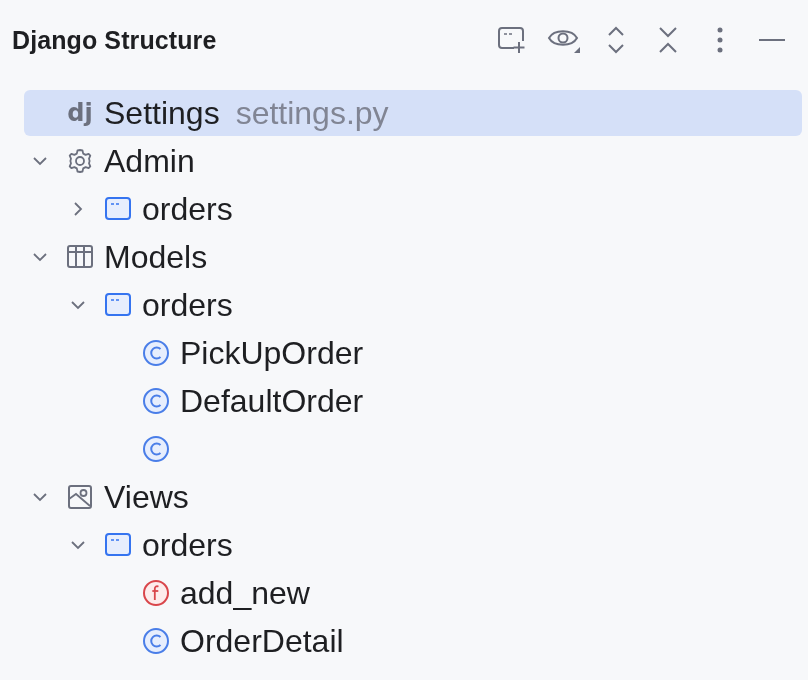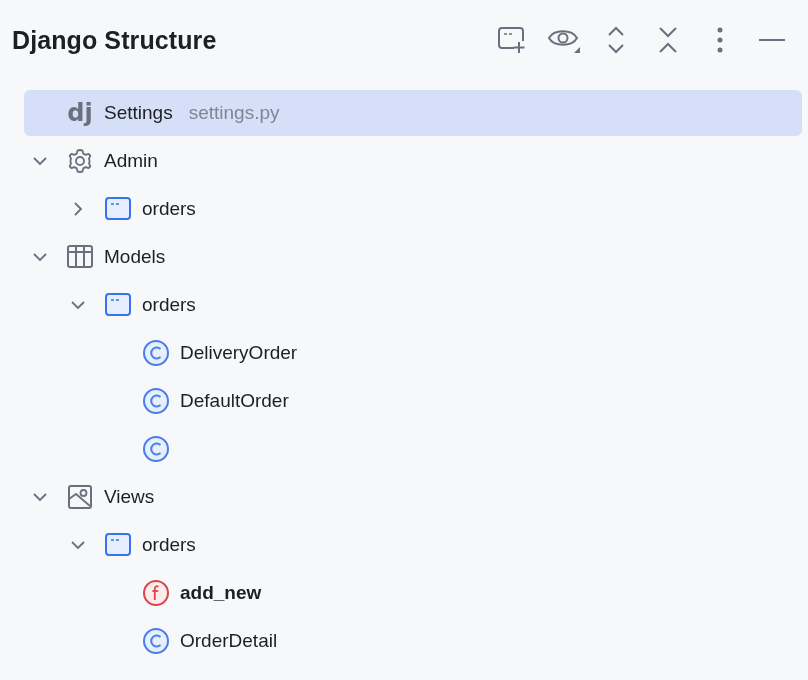--- a/index.html
+++ b/index.html
@@ -10,21 +10,21 @@
   }
   .header { position:absolute; left:0; top:0; width:714px; height:84px; }
   .title { position:absolute; left:12px; top:26px; font-size:25px; font-weight:bold; color:#1e1f22; letter-spacing:0.1px; }
   .tb { position:absolute; top:22px; width:36px; height:36px; display:flex; align-items:center; justify-content:center; cursor:pointer; }
   .tb svg { display:block; }
   .tree { position:absolute; left:0; top:90px; width:808px; }
   .row { position:absolute; left:24px; width:778px; height:46px; display:flex; align-items:center; }
   .row.selected { background:#d5e0f8; border-radius:6px; }
   .chev { position:absolute; width:20px; height:20px; display:flex; align-items:center; justify-content:center; }
   .icon { position:absolute; width:28px; height:28px; display:flex; align-items:center; justify-content:center; }
-  .label { position:absolute; font-size:19px; color:#1e1f22; white-space:nowrap; }
+  .label { position:absolute; font-size:32px; color:#1e1f22; white-space:nowrap; }
   .sub { color:#818594; margin-left:16px; }
   .dj { font-weight:bold; color:#6c707e; font-size:24px; font-family:"DejaVu Sans",sans-serif; }
 </style>
 </head>
 <body>
 
 <div class="header">
   <div class="title">Django Structure</div>
 
   <div class="tb" style="left:494px;">
@@ -150,21 +150,21 @@
     <div class="label" style="left:118px;">orders</div>
   </div>
 
   <div class="row" style="top:240px;">
     <div class="icon" style="left:118px;">
       <svg width="28" height="28" viewBox="0 0 28 28">
         <circle cx="14" cy="14" r="12" fill="#e7eefd" stroke="#4a7ee8" stroke-width="2"></circle>
         <path d="M18.5 10 A5.5 5.5 0 1 0 18.5 18" fill="none" stroke="#4a7ee8" stroke-width="2"></path>
       </svg>
     </div>
-    <div class="label" style="left:156px;">DeliveryOrder</div>
+    <div class="label" style="left:156px;">PickUpOrder</div>
   </div>
 
   <div class="row" style="top:288px;">
     <div class="icon" style="left:118px;">
       <svg width="28" height="28" viewBox="0 0 28 28">
         <circle cx="14" cy="14" r="12" fill="#e7eefd" stroke="#4a7ee8" stroke-width="2"></circle>
         <path d="M18.5 10 A5.5 5.5 0 1 0 18.5 18" fill="none" stroke="#4a7ee8" stroke-width="2"></path>
       </svg>
     </div>
     <div class="label" style="left:156px;">DefaultOrder</div>
@@ -212,21 +212,21 @@
   </div>
 
   <div class="row" style="top:480px;">
     <div class="icon" style="left:118px;">
       <svg width="28" height="28" viewBox="0 0 28 28">
         <circle cx="14" cy="14" r="12" fill="#fdecec" stroke="#d9464b" stroke-width="2"></circle>
         <path d="M16.5 7.5 C14.5 6.8 12.8 7.5 12.8 9.8 L12.8 21" fill="none" stroke="#d9464b" stroke-width="1.8"></path>
         <line x1="10.3" y1="12" x2="16.3" y2="12" stroke="#d9464b" stroke-width="1.8"></line>
       </svg>
     </div>
-    <div class="label" style="left:156px;font-weight:bold;">add_new</div>
+    <div class="label" style="left:156px;">add_new</div>
   </div>
 
   <div class="row" style="top:528px;">
     <div class="icon" style="left:118px;">
       <svg width="28" height="28" viewBox="0 0 28 28">
         <circle cx="14" cy="14" r="12" fill="#e7eefd" stroke="#4a7ee8" stroke-width="2"></circle>
         <path d="M18.5 10 A5.5 5.5 0 1 0 18.5 18" fill="none" stroke="#4a7ee8" stroke-width="2"></path>
       </svg>
     </div>
     <div class="label" style="left:156px;">OrderDetail</div>

